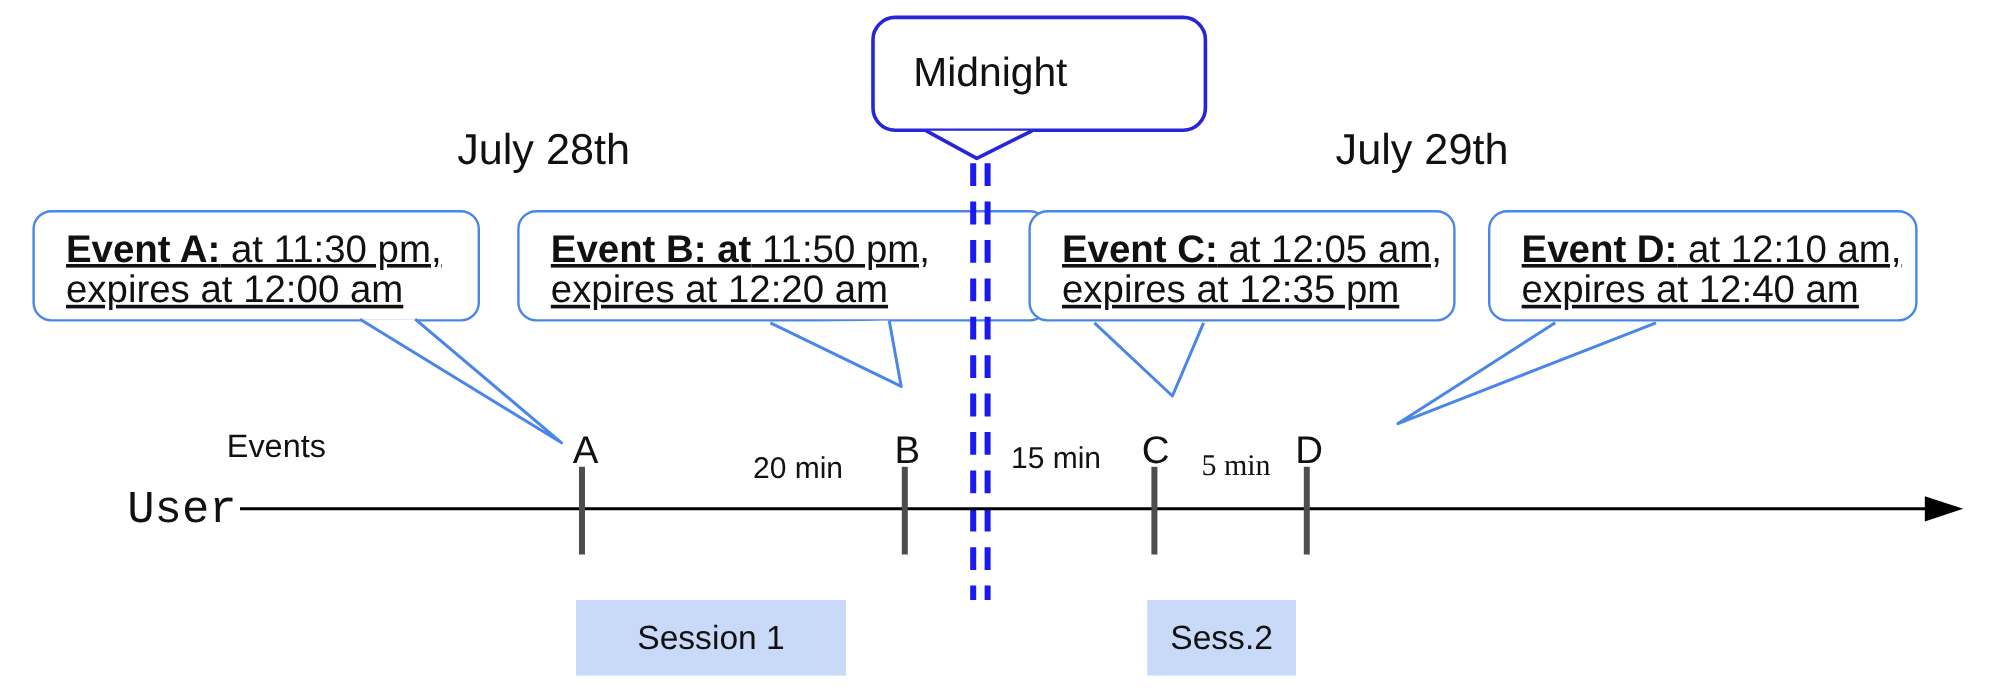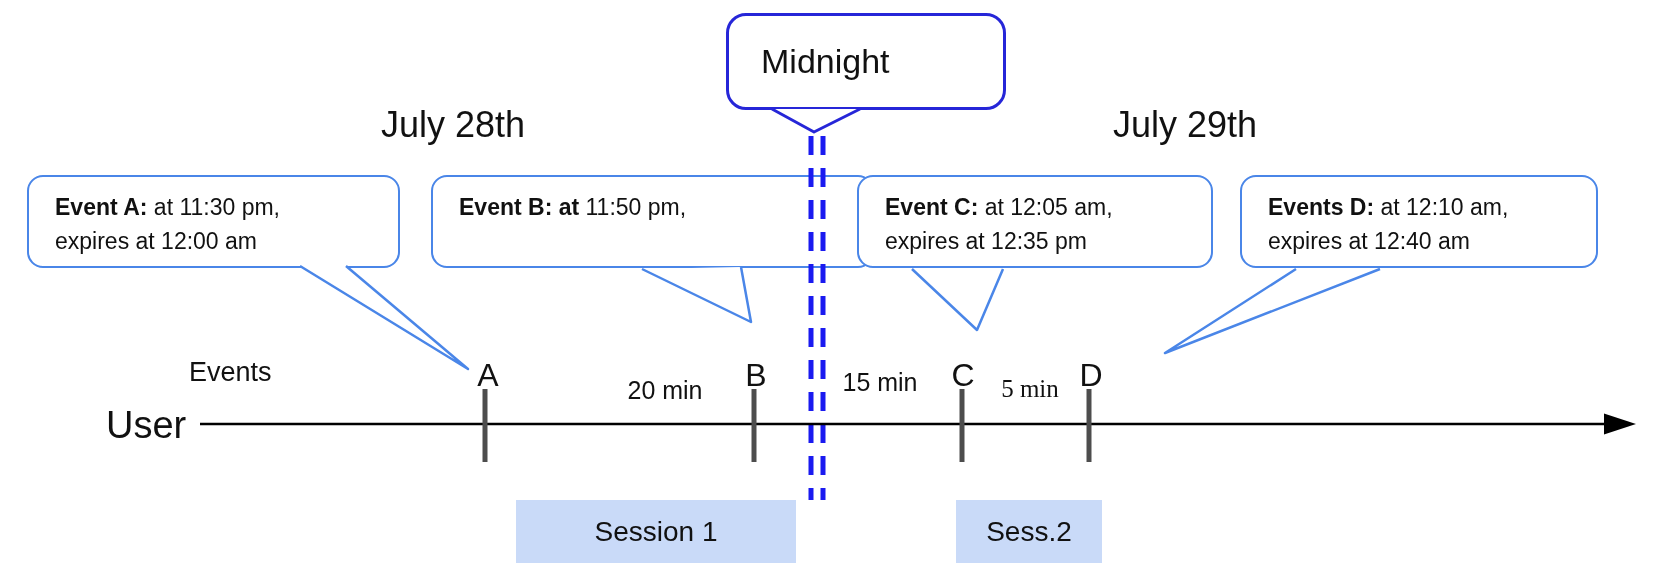--- a/index.html
+++ b/index.html
@@ -15,52 +15,52 @@
   }
   .midnight-bubble{
     position:absolute;left:726px;top:13px;width:280px;height:97px;
     box-sizing:border-box;border:3px solid var(--midnight-border,#2626d8);
     border-radius:20px;background:#fff;display:flex;align-items:center;
     padding-left:32px;font-size:34px;z-index:2;
   }
   .callout{
     position:absolute;top:175px;height:93px;box-sizing:border-box;
     border:2.5px solid var(--callout-border,#4a86e8);border-radius:16px;
-    background:#fff;padding:13px 0 0 26px;font-size:23px;line-height:34px;
-    white-space:nowrap;z-index:2;
+    background:#fff;padding:13px 0 0 26px;font-size:32px;line-height:34px;
+    white-space:nowrap;z-index:2;text-decoration:underline;
   }
   .callout b{font-weight:bold;}
   .callout-a{left:27px;width:373px;}
   .callout-b{left:431px;width:443px;}
   .callout-c{left:857px;width:356px;}
   .callout-d{left:1240px;width:358px;}
 
   .events-label{position:absolute;left:189px;top:357px;font-size:27px;z-index:2;}
-  .user-label{position:absolute;left:106px;top:404px;font-size:38px;z-index:2;}
+  .user-label{position:absolute;left:106px;top:404px;font-size:38px;z-index:2;font-family:Liberation Mono, monospace;}
 
   .tick-letter{
     position:absolute;top:357px;transform:translateX(-50%);
     font-size:32px;z-index:2;
   }
   .tl-a{left:488px;}.tl-b{left:756px;}.tl-c{left:963px;}.tl-d{left:1091px;}
 
   .interval-label{
     position:absolute;transform:translateX(-50%);font-size:25px;
     white-space:nowrap;z-index:2;
   }
   .iv-0{left:665px;top:376px;}
   .iv-1{left:880px;top:368px;}
   .iv-2{left:1030px;top:375px;font-family:Liberation Serif, serif;}
 
   .session{
     position:absolute;top:500px;height:63px;background:var(--session-fill,#c9daf8);
     display:flex;align-items:center;justify-content:center;font-size:28px;z-index:1;
   }
-  .session-1{left:480px;width:280px;margin-left:36px;}
-  .session-2{left:956px;width:146px;}
+  .session-1{left:480px;width:225px;}
+  .session-2{left:956px;width:124px;}
 
   .tail{fill:#fff;stroke:var(--callout-border,#4a86e8);stroke-width:2.5;stroke-linejoin:round;}
   .tail-midnight{fill:#fff;stroke:var(--midnight-border,#2626d8);stroke-width:3;stroke-linejoin:round;}
   .tick{stroke:var(--tick-gray,#4d4d4d);stroke-width:5;}
   .dashline{stroke:var(--dash-blue,#1a1af0);stroke-width:5;stroke-dasharray:19 13;}
   .axisline{stroke:#000;stroke-width:2.5;}
 </style>
 </head>
 <body>
 
@@ -72,27 +72,28 @@
   <div class="midnight-bubble">
     <span>Midnight</span>
   </div>
 
   <div class="callout callout-a">
     <div><b>Event A:</b><span> at 11:30 pm,</span></div>
     <div>expires at 12:00 am</div>
   </div>
   <div class="callout callout-b">
     <div><b>Event B: at</b><span> 11:50 pm,</span></div>
+    <div>expires at 12:20 am</div>
   </div>
   <div class="callout callout-c">
     <div><b>Event C:</b><span> at 12:05 am,</span></div>
     <div>expires at 12:35 pm</div>
   </div>
   <div class="callout callout-d">
-    <div><b>Events D:</b><span> at 12:10 am,</span></div>
+    <div><b>Event D:</b><span> at 12:10 am,</span></div>
     <div>expires at 12:40 am</div>
   </div>
 
   <div class="events-label">Events</div>
   <div class="user-label">User</div>
 
   <div class="tick-letter tl-a">A</div>
   <div class="tick-letter tl-b">B</div>
   <div class="tick-letter tl-c">C</div>
   <div class="tick-letter tl-d">D</div>

